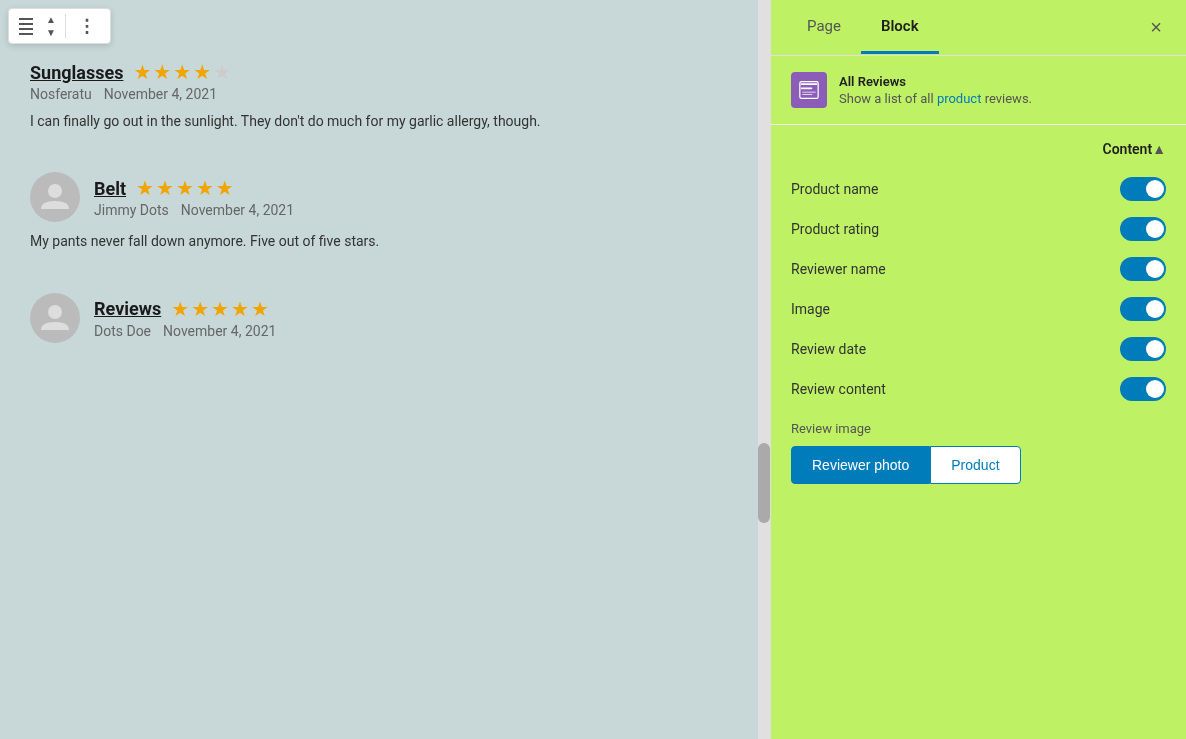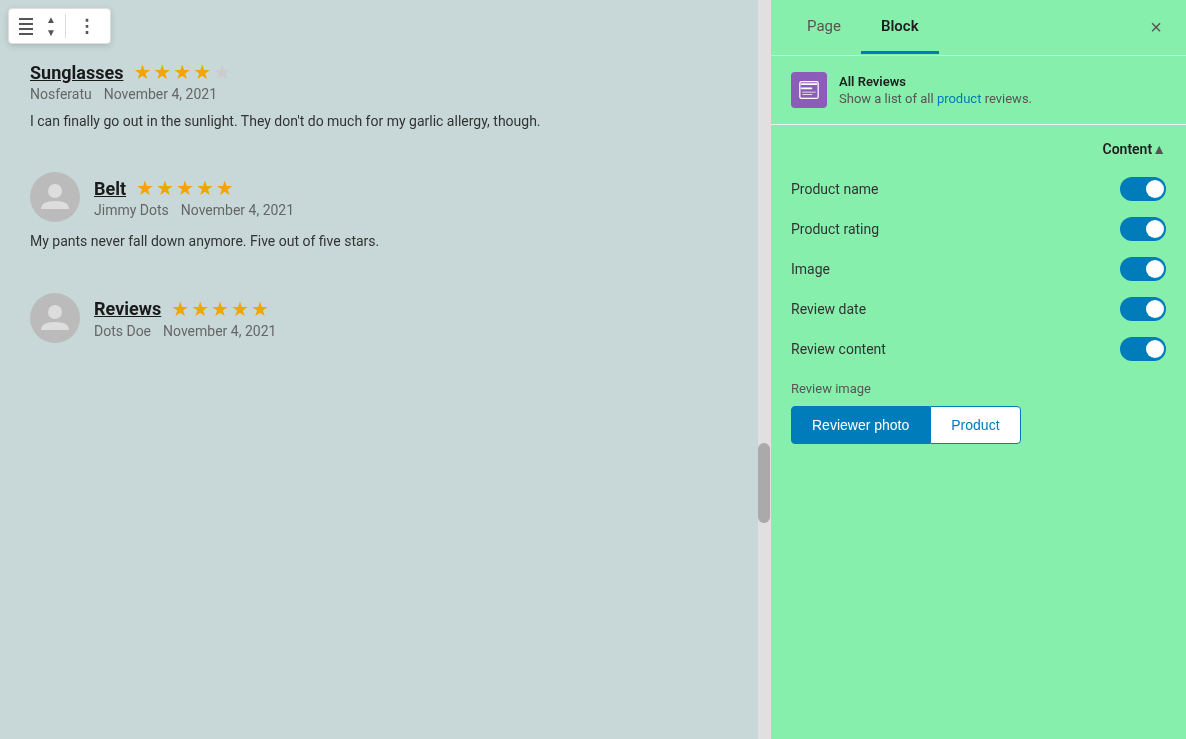--- a/index.html
+++ b/index.html
@@ -163,21 +163,21 @@
       top: 60%;
       width: 12px;
       height: 80px;
       background: #aaa;
       border-radius: 6px;
     }
 
     
     .right-panel {
       flex: 1;
-      background: #86efac;
+      background: #bef264;
       border-left: 1px solid #e0e0e0;
       display: flex;
       flex-direction: column;
     }
 
     
     .panel-tabs {
       display: flex;
       align-items: center;
       border-bottom: 1px solid #e0e0e0;
@@ -495,20 +495,28 @@
 
     <div class="setting-row">
       <span class="setting-label">Product rating</span>
       <label class="toggle">
         <input type="checkbox" checked="" style="">
         <div class="toggle-track"></div>
         <div class="toggle-thumb"></div>
       </label>
     </div>
 
+    <div class="setting-row">
+      <span class="setting-label">Reviewer name</span>
+      <label class="toggle">
+        <input type="checkbox" checked="" style="">
+        <div class="toggle-track"></div>
+        <div class="toggle-thumb"></div>
+      </label>
+    </div>
 
     <div class="setting-row">
       <span class="setting-label">Image</span>
       <label class="toggle">
         <input type="checkbox" checked="" style="">
         <div class="toggle-track"></div>
         <div class="toggle-thumb"></div>
       </label>
     </div>
 

